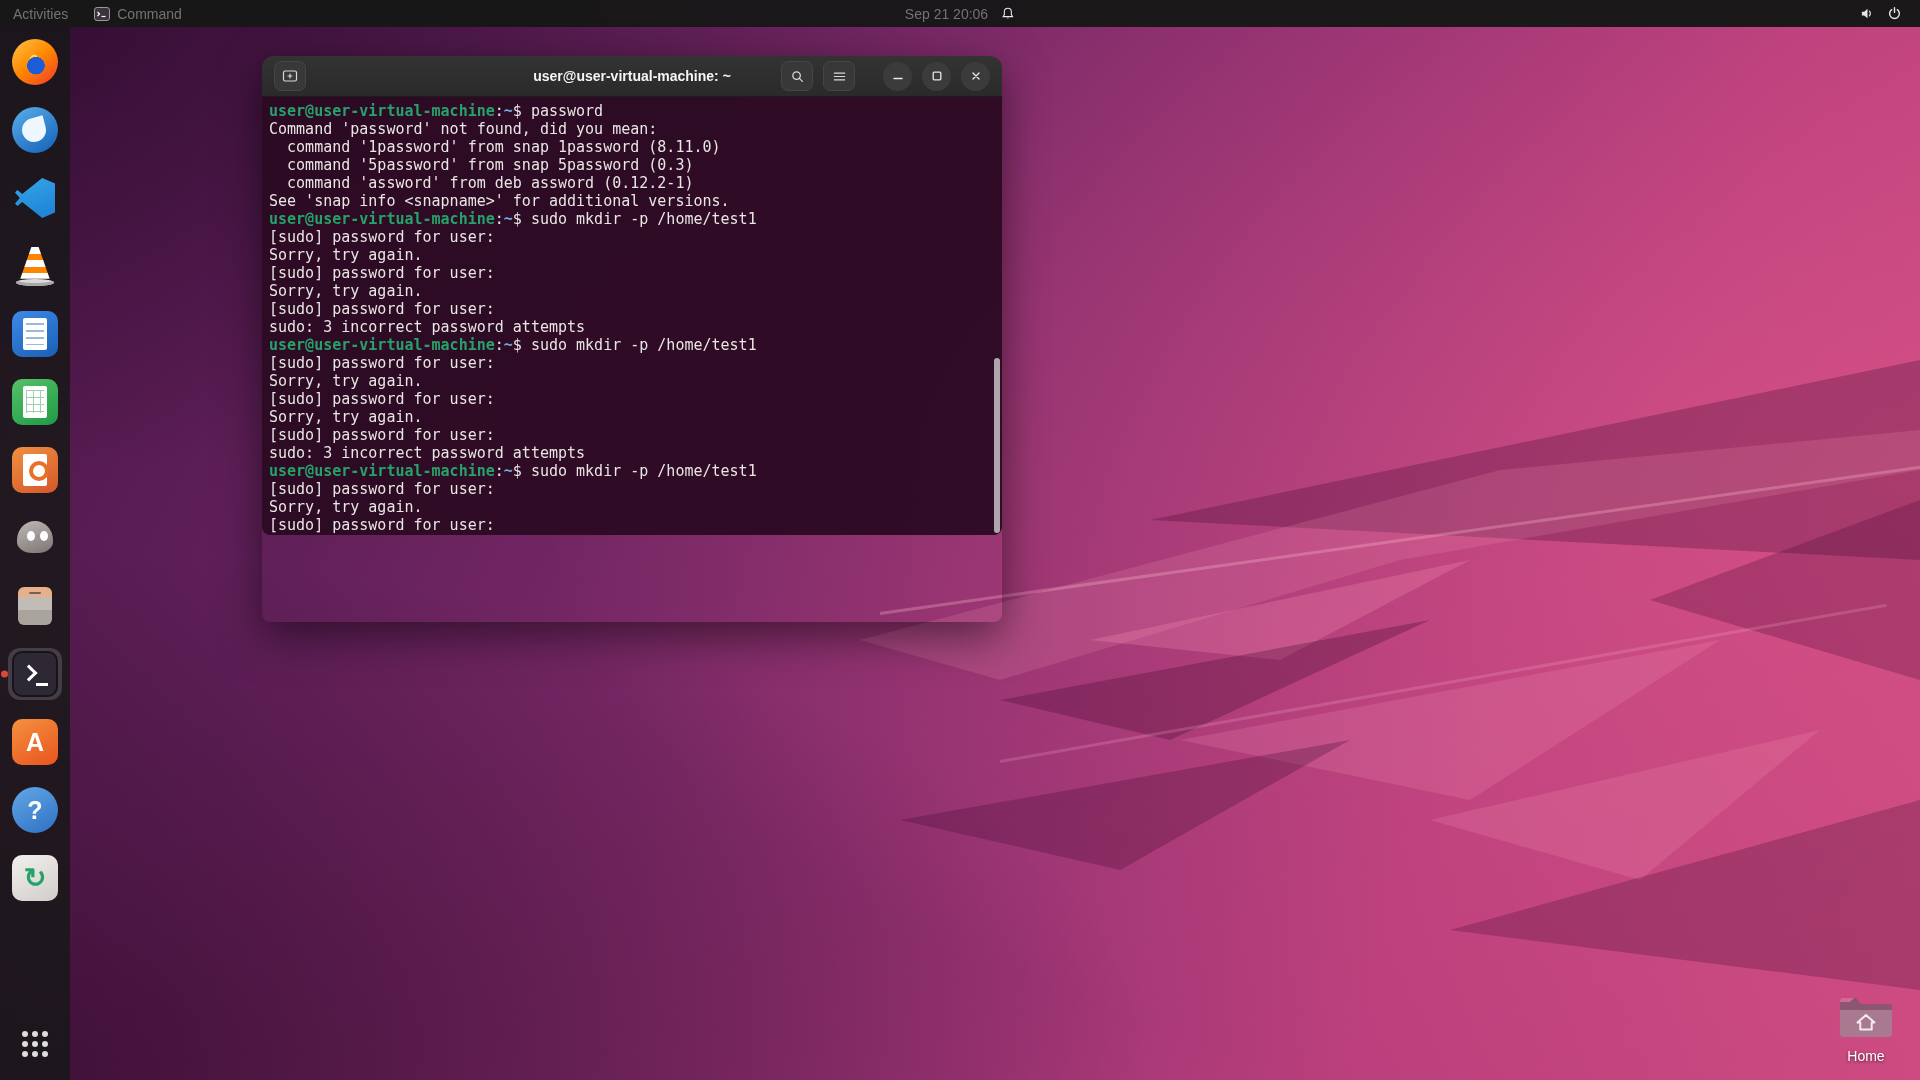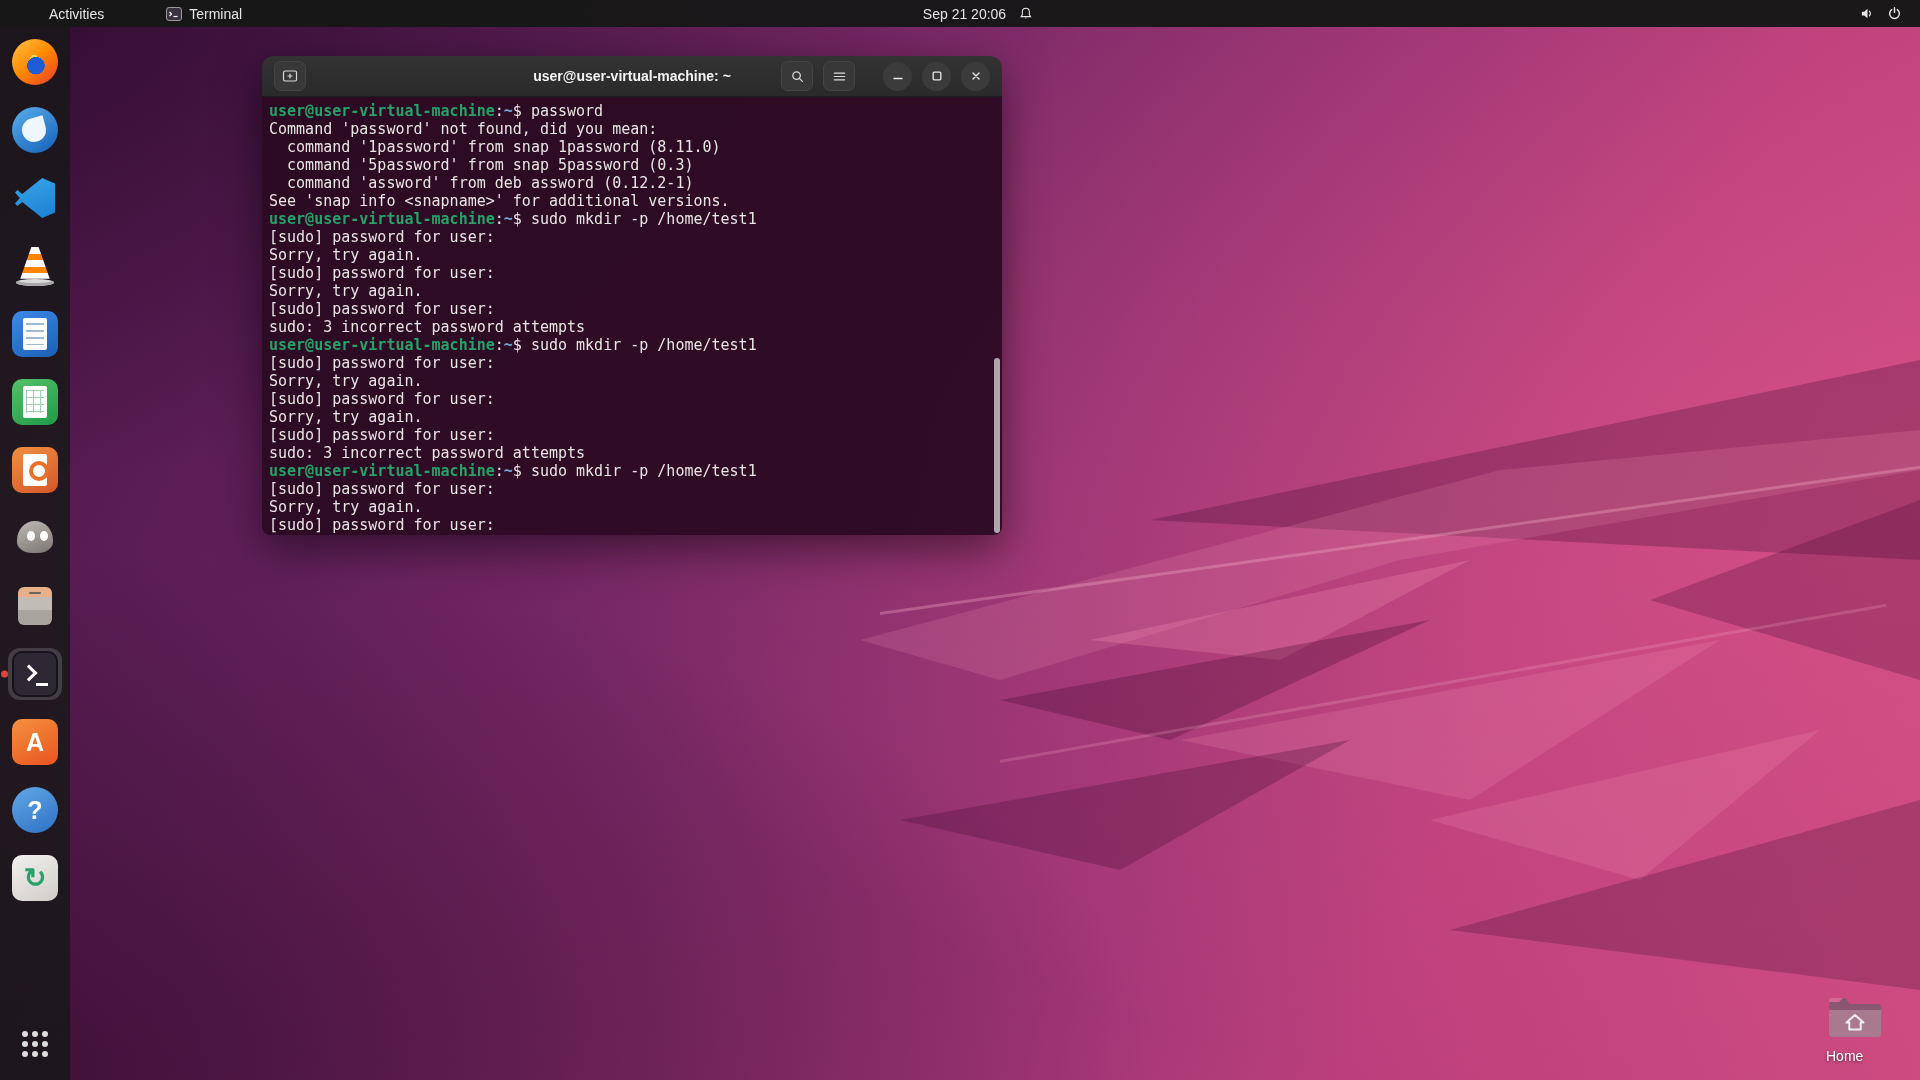--- a/index.html
+++ b/index.html
@@ -26,22 +26,22 @@
   .f8{background:rgba(75,12,54,.28);clip-path:polygon(1650px 600px,1920px 500px,1920px 680px);}
   .f9{background:rgba(55,8,42,.25);clip-path:polygon(1450px 930px,1920px 800px,1920px 990px);}
   .ridge{position:absolute;left:880px;top:612px;width:1080px;height:3px;
     background:rgba(255,190,210,.30);transform:rotate(-8deg);transform-origin:left center;pointer-events:none;}
   .ridge2{left:1000px;top:760px;width:900px;transform:rotate(-10deg);background:rgba(255,190,210,.20);}
 
   
   .topbar{position:absolute;left:0;top:0;width:100%;height:27px;background:rgba(23,23,23,.98);
     display:flex;align-items:center;justify-content:space-between;color:#eee;font-size:14px;z-index:30;}
   .tb-left{display:flex;align-items:center;height:100%;}
-  .tb-btn{height:100%;border:0;background:transparent;color:#e5e5e5;font:inherit;
-    display:flex;align-items:center;gap:7px;padding:0 13px;cursor:pointer;margin-left:36px;}
+  .tb-btn{height:100%;border:0;background:transparent;color:#737373;font:inherit;
+    display:flex;align-items:center;gap:7px;padding:0 13px;cursor:pointer;}
   .tb-center{position:absolute;left:50%;top:0;transform:translateX(-50%);height:100%;
     display:flex;align-items:center;}
   .tb-right{display:flex;align-items:center;height:100%;padding-right:10px;}
   .status-btn{display:flex;align-items:center;gap:12px;border:0;background:transparent;
     height:100%;padding:0 8px;cursor:pointer;}
 
   
   .dock{position:absolute;left:0;top:27px;bottom:0;width:70px;background:rgba(24,24,24,.84);
     display:flex;flex-direction:column;align-items:center;z-index:25;padding-top:9px;}
   .dock-items{display:flex;flex-direction:column;gap:16px;align-items:center;}
@@ -100,21 +100,21 @@
   .icon-updater .glyph{color:#26a269;font-size:27px;}
 
   .show-apps{position:absolute;bottom:16px;left:50%;transform:translateX(-50%);
     width:40px;height:40px;border:0;background:transparent;cursor:pointer;
     display:flex;align-items:center;justify-content:center;border-radius:10px;}
   .dots{width:6px;height:6px;border-radius:50%;background:#ddd;position:relative;left:-10px;top:-10px;
     box-shadow:10px 0 0 #ddd,20px 0 0 #ddd,0 10px 0 #ddd,10px 10px 0 #ddd,20px 10px 0 #ddd,
                0 20px 0 #ddd,10px 20px 0 #ddd,20px 20px 0 #ddd;}
 
   
-  .terminal-win{position:absolute;left:262px;top:56px;width:740px;height:479px;z-index:20;
+  .terminal-win{position:absolute;left:262px;top:56px;width:740px;height:566px;z-index:20;
     border-radius:12px 12px 8px 8px;box-shadow:0 14px 44px rgba(0,0,0,.5);}
   .headerbar{height:41px;background:linear-gradient(#333,#2a2a2a);border-bottom:1px solid #1c1c1c;
     border-radius:12px 12px 0 0;display:flex;align-items:center;padding:0 12px;position:relative;}
   .hb-title{position:absolute;left:50%;transform:translateX(-50%);color:#f5f5f5;
     font-size:14px;font-weight:bold;white-space:nowrap;}
   .hb-btn{height:30px;min-width:32px;border:1px solid #454545;background:#383838;border-radius:7px;
     display:flex;align-items:center;justify-content:center;cursor:pointer;padding:0;}
   .hb-right{margin-left:auto;display:flex;align-items:center;gap:10px;}
   .wc-gap{width:8px;}
   .wc{width:29px;height:29px;border-radius:50%;border:0;background:#3b3b3b;
@@ -122,21 +122,21 @@
   .term-body{position:relative;height:438px;background:rgba(45,10,35,.965);
     border-radius:0 0 8px 8px;overflow:hidden;padding:5px 12px 0 7px;}
   .lines{font-family:"DejaVu Sans Mono",monospace;font-size:15px;line-height:18px;
     color:var(--term-fg,#e8e6e3);white-space:pre;}
   .seg-g{color:var(--prompt-green,#26a269);font-weight:bold;}
   .seg-b{color:var(--path-blue,#6ea8dc);font-weight:bold;}
   .seg-w{color:var(--term-fg,#e8e6e3);}
   .sb-thumb{position:absolute;right:2px;width:6px;border-radius:3px;background:rgba(200,193,198,.85);}
 
   
-  .home-folder{position:absolute;right:14px;bottom:16px;width:80px;cursor:pointer;z-index:10;}
+  .home-folder{position:absolute;right:14px;bottom:16px;width:80px;text-align:center;cursor:pointer;z-index:10;}
   .folder-label{margin-top:3px;color:#fff;font-size:14px;text-shadow:0 1px 3px rgba(0,0,0,.6);}
 </style>
 </head>
 <body>
 
 <div class="screen">
 
   <div class="wallpaper">
     <div class="facet f1"></div>
     <div class="facet f2"></div>
@@ -155,21 +155,21 @@
     <div class="tb-left">
       <button class="tb-btn">Activities</button>
       <button class="tb-btn">
         <span style="display:flex;">
           <svg width="16" height="14" viewBox="0 0 16 14">
               <rect x="0.5" y="0.5" width="15" height="13" rx="2.5" fill="#3b3440" stroke="#9a9a9a"></rect>
               <path d="M3.5 5l2 2-2 2" stroke="#fff" stroke-width="1.2" fill="none"></path>
               <path d="M7.5 9.5h4" stroke="#fff" stroke-width="1.2"></path>
             </svg>
         </span>
-        <span>Terminal</span>
+        <span>Command</span>
       </button>
     </div>
     <div class="tb-center">
       <button class="tb-btn">
         <span>Sep 21 20:06</span>
         <span style="display:flex;margin-left:6px;">
           <svg width="14" height="14" viewBox="0 0 16 16">
               <path d="M8 1.5c-2.4 0-4 1.8-4 4v3.2L2.6 11h10.8L12 8.7V5.5c0-2.2-1.6-4-4-4z" fill="none" stroke="#e8e8e8" stroke-width="1.2"></path>
               <path d="M6.7 12.4a1.4 1.4 0 0 0 2.6 0z" fill="#e8e8e8"></path>
             </svg>

